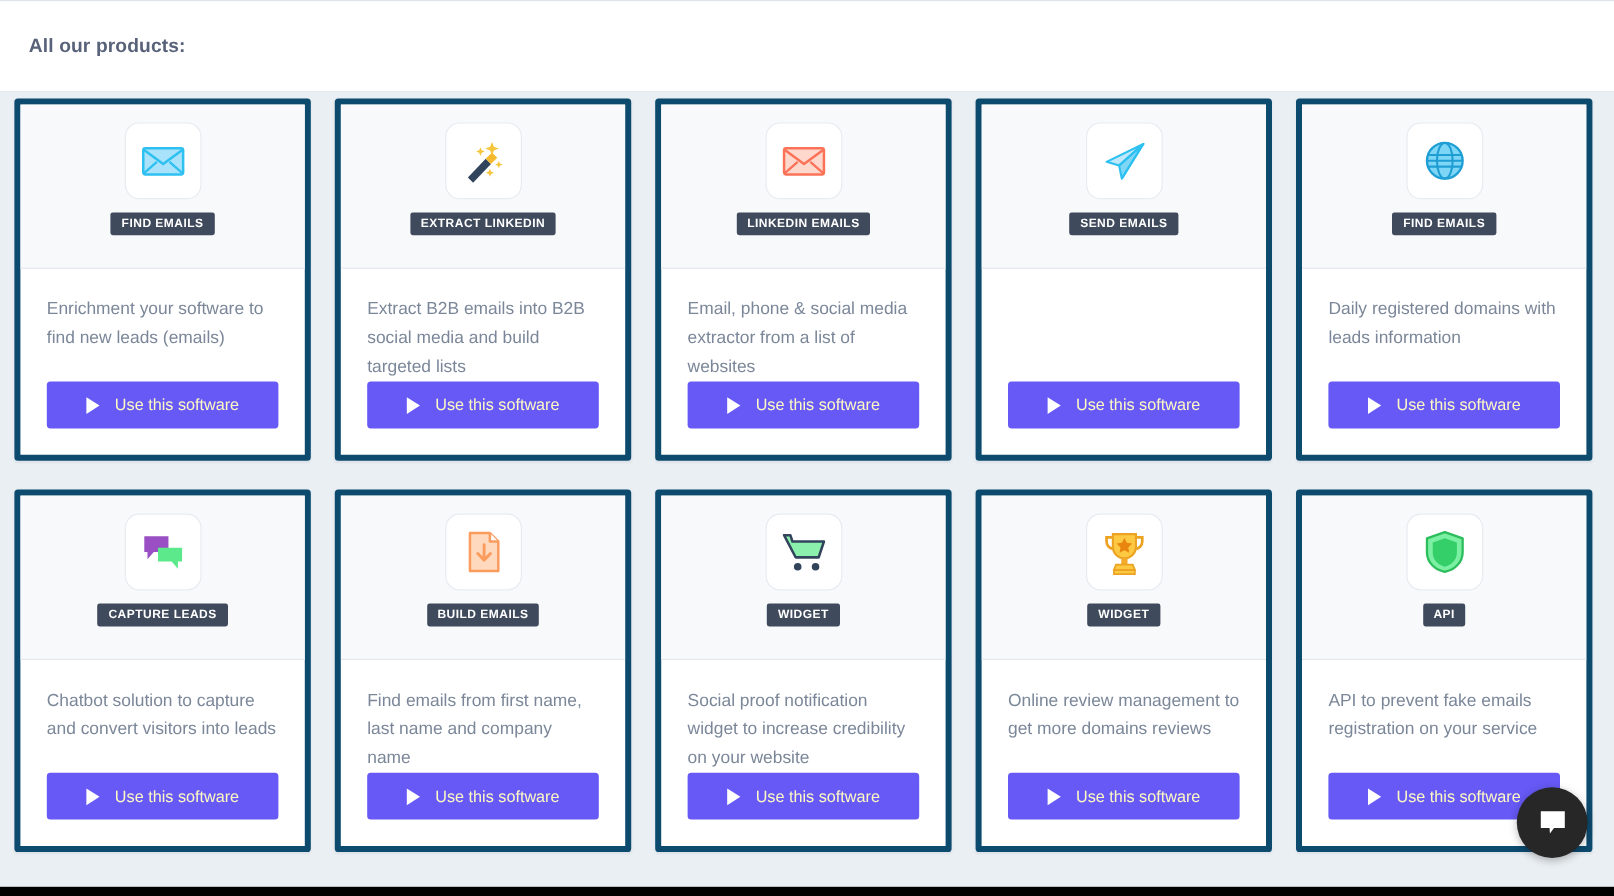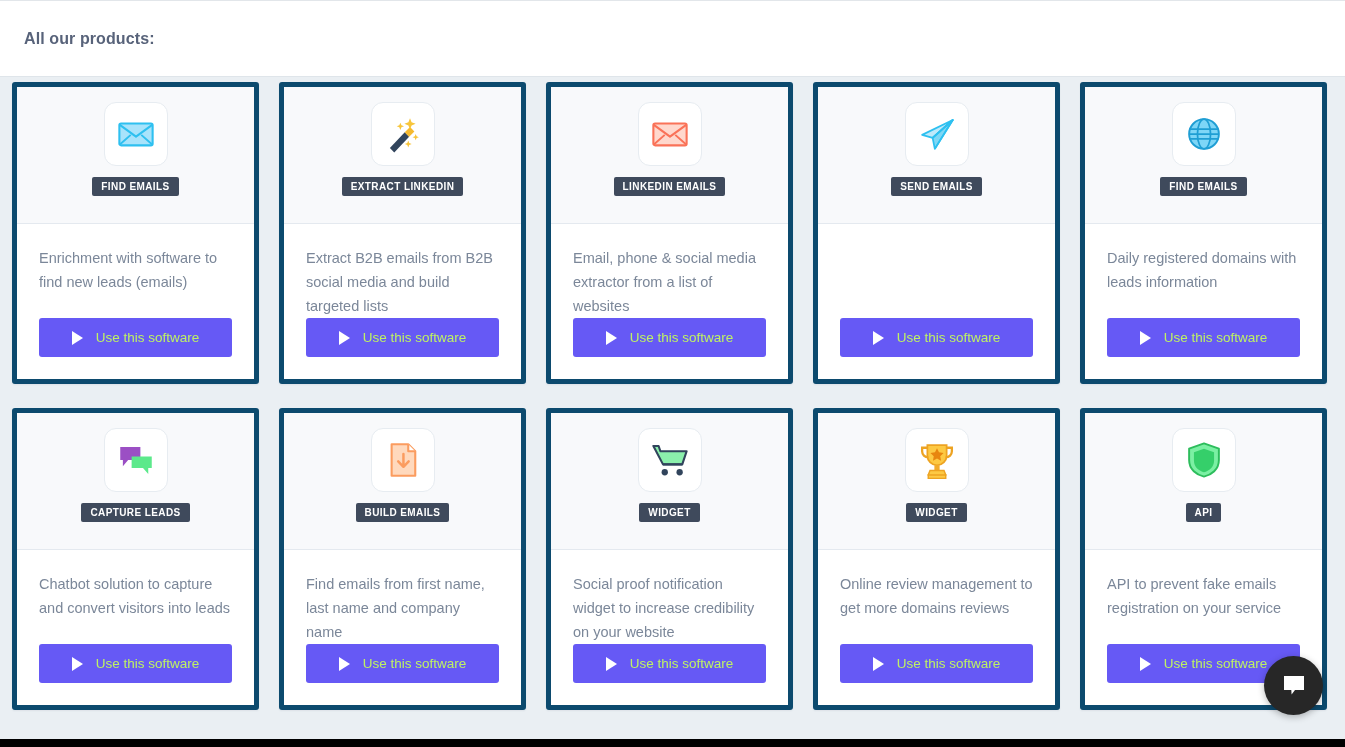--- a/index.html
+++ b/index.html
@@ -97,21 +97,21 @@
     color: #7b8799;
     min-height: 72px;
   }
   .use-btn {
     margin-top: auto;
     margin-bottom: 22px;
     height: 39px;
     background: #6659f5;
     border: none;
     border-radius: 3px;
-    color: #bef264;
+    color: #fef9c3;
     font-size: 13.5px;
     font-family: "Liberation Sans", sans-serif;
     display: flex;
     align-items: center;
     justify-content: center;
     gap: 13px;
     cursor: pointer;
   }
   .play-icon {
     width: 0; height: 0;
@@ -159,21 +159,21 @@
               <svg width="42" height="42" viewBox="0 0 48 48">
                 <rect x="5" y="12" width="38" height="25" rx="2" fill="#a8e3fb" stroke="#2ec0f0" stroke-width="2.4"></rect>
                 <path d="M5.5 13.5 L24 27 L42.5 13.5" fill="none" stroke="#2ec0f0" stroke-width="2.4" stroke-linejoin="round"></path>
                 <path d="M5.5 36 L18 25 M42.5 36 L30 25" fill="none" stroke="#2ec0f0" stroke-width="2.2"></path>
               </svg>
             </span>
       </div>
       <div class="category-badge">FIND EMAILS</div>
     </div>
     <div class="card-body">
-      <div class="card-desc">Enrichment with software to find new leads (emails)</div>
+      <div class="card-desc">Enrichment your software to find new leads (emails)</div>
       <button class="use-btn">
         <span class="play-icon"></span>
         <span>Use this software</span>
       </button>
     </div>
       </div>
       <div class="product-card">
     <div class="card-top">
       <div class="icon-tile">
         <span>
@@ -183,21 +183,21 @@
                 <path d="M32 6 l1.8 4.6 4.6 1.8 -4.6 1.8 -1.8 4.6 -1.8 -4.6 -4.6 -1.8 4.6 -1.8 Z" fill="#f7c53b"></path>
                 <path d="M21 11 l1.2 3 3 1.2 -3 1.2 -1.2 3 -1.2 -3 -3 -1.2 3 -1.2 Z" fill="#f7c53b"></path>
                 <path d="M38.5 24 l1 2.6 2.6 1 -2.6 1 -1 2.6 -1 -2.6 -2.6 -1 2.6 -1 Z" fill="#f7c53b"></path>
                 <path d="M30 31.5 l1.1 2.8 2.8 1.1 -2.8 1.1 -1.1 2.8 -1.1 -2.8 -2.8 -1.1 2.8 -1.1 Z" fill="#f7c53b"></path>
               </svg>
             </span>
       </div>
       <div class="category-badge">EXTRACT LINKEDIN</div>
     </div>
     <div class="card-body">
-      <div class="card-desc">Extract B2B emails from B2B social media and build targeted lists</div>
+      <div class="card-desc">Extract B2B emails into B2B social media and build targeted lists</div>
       <button class="use-btn">
         <span class="play-icon"></span>
         <span>Use this software</span>
       </button>
     </div>
       </div>
       <div class="product-card">
     <div class="card-top">
       <div class="icon-tile">
         <span>

